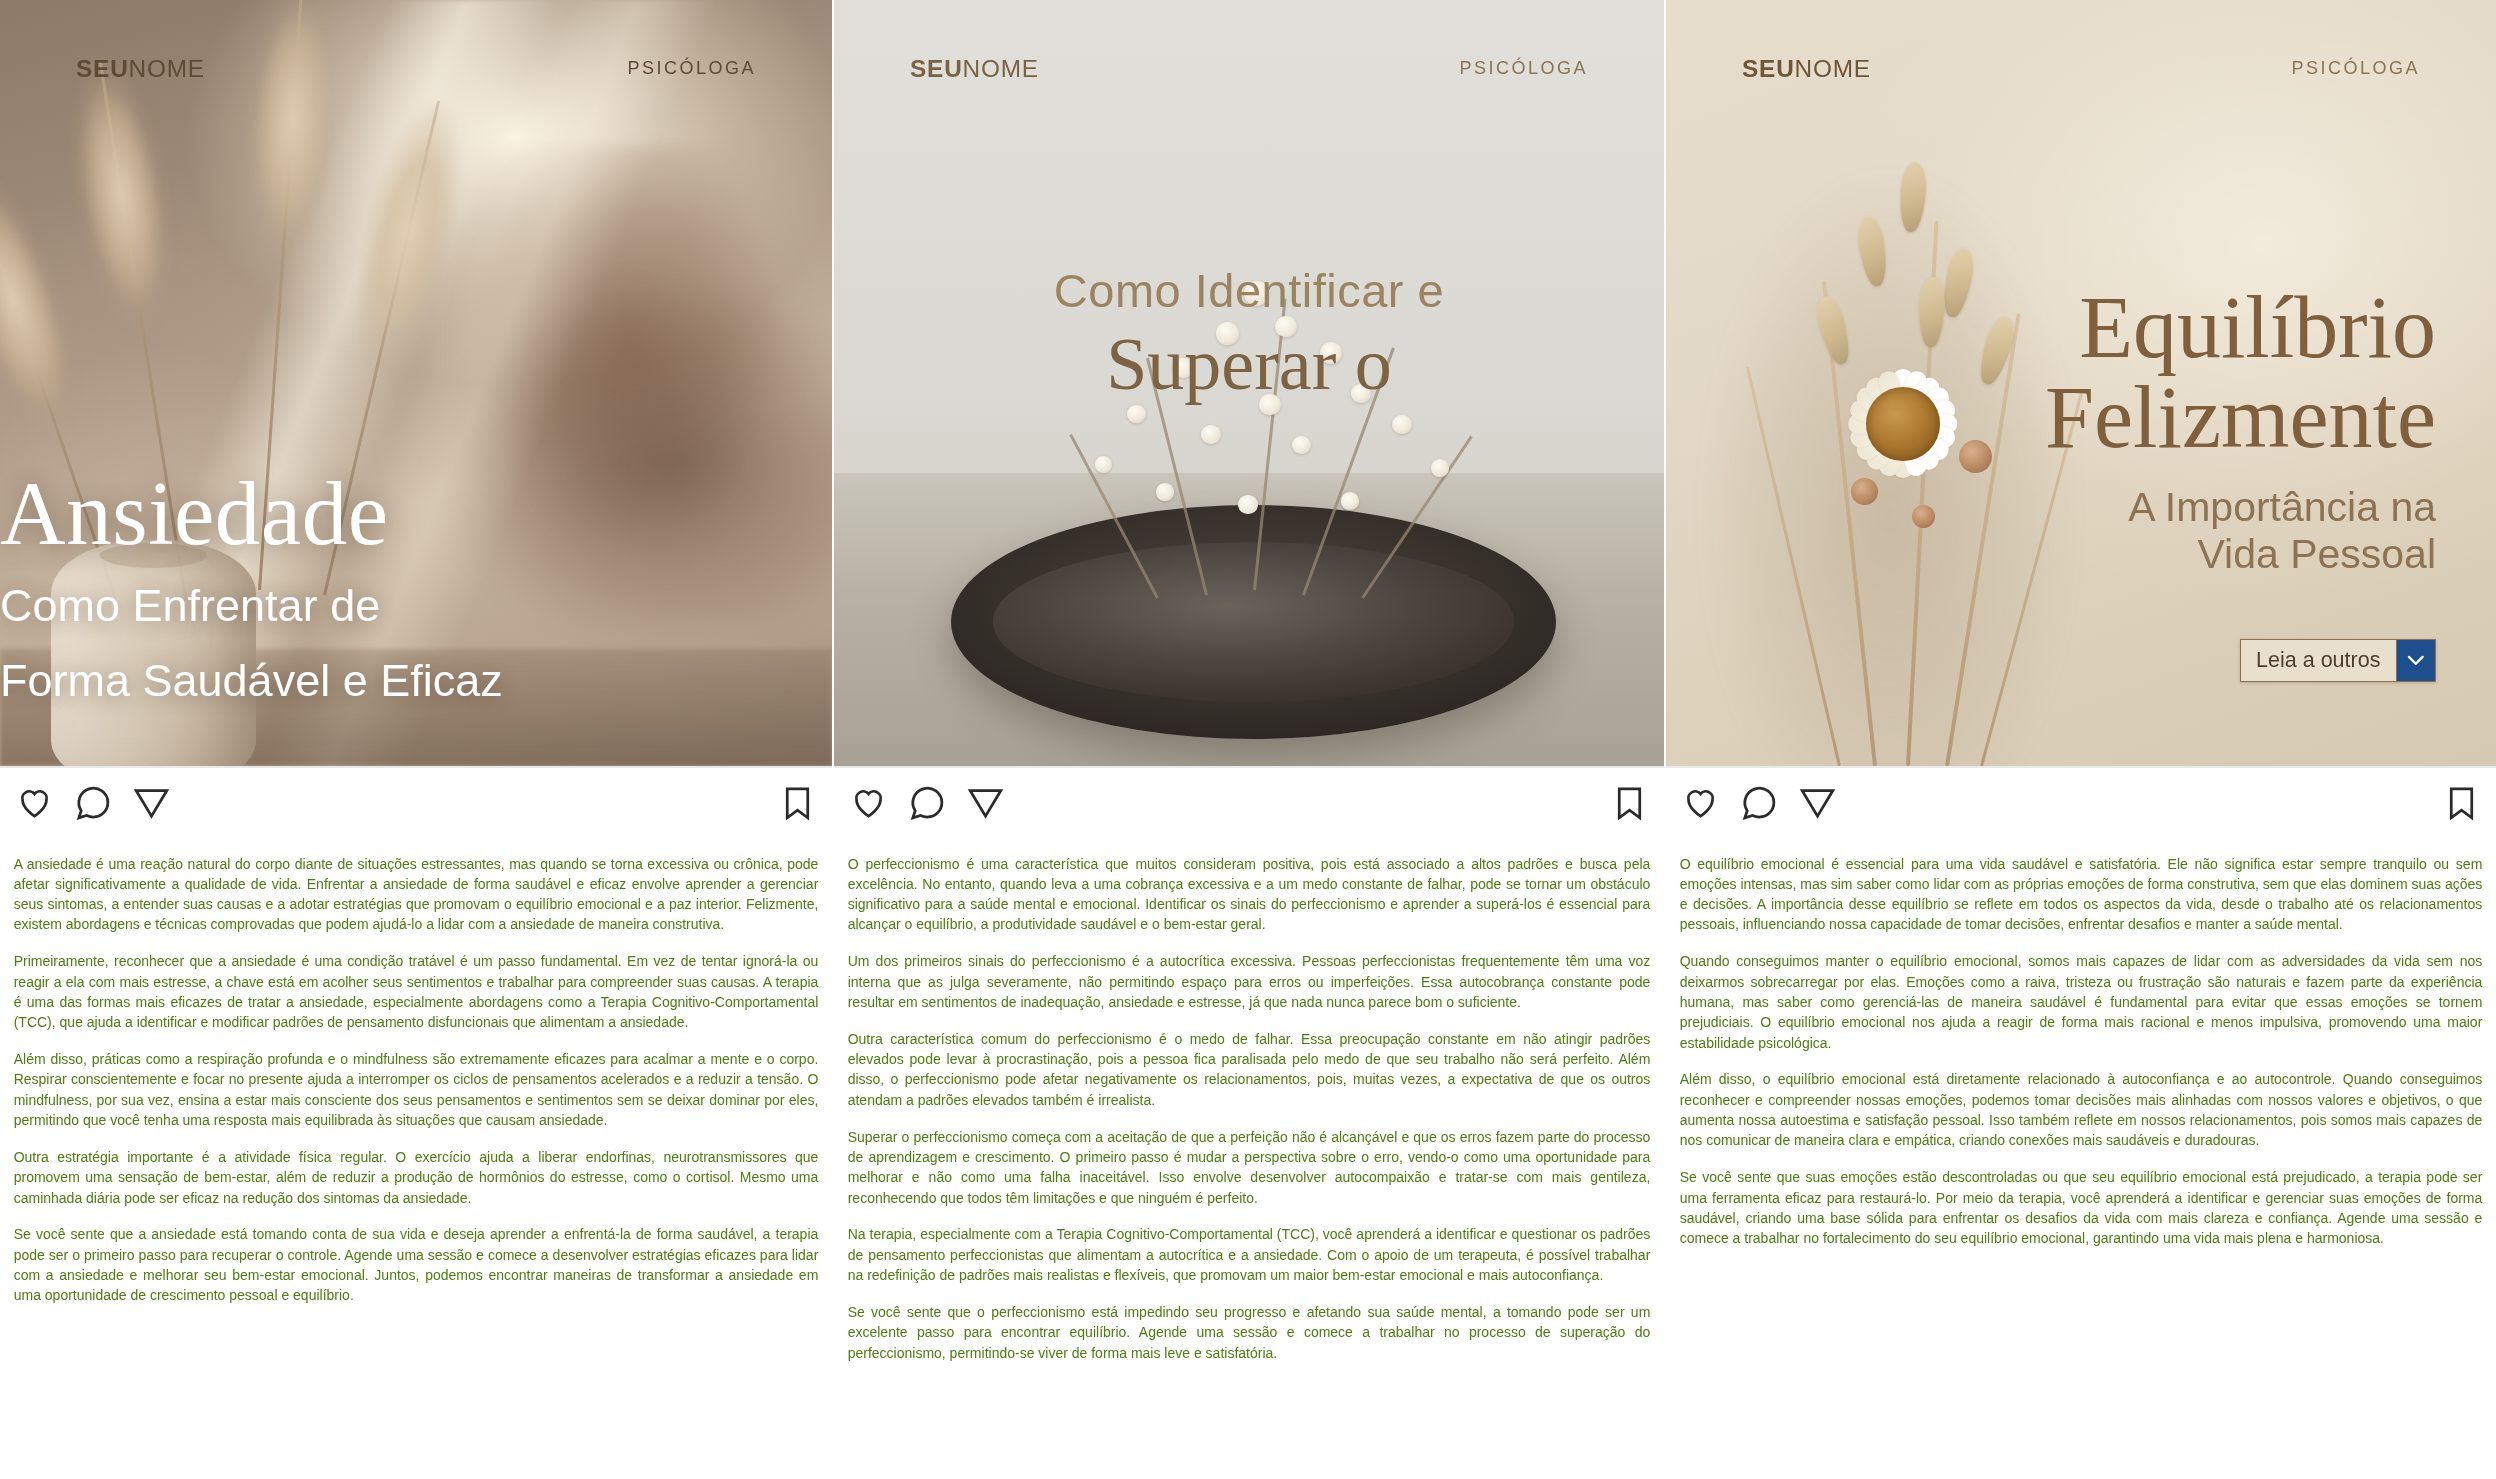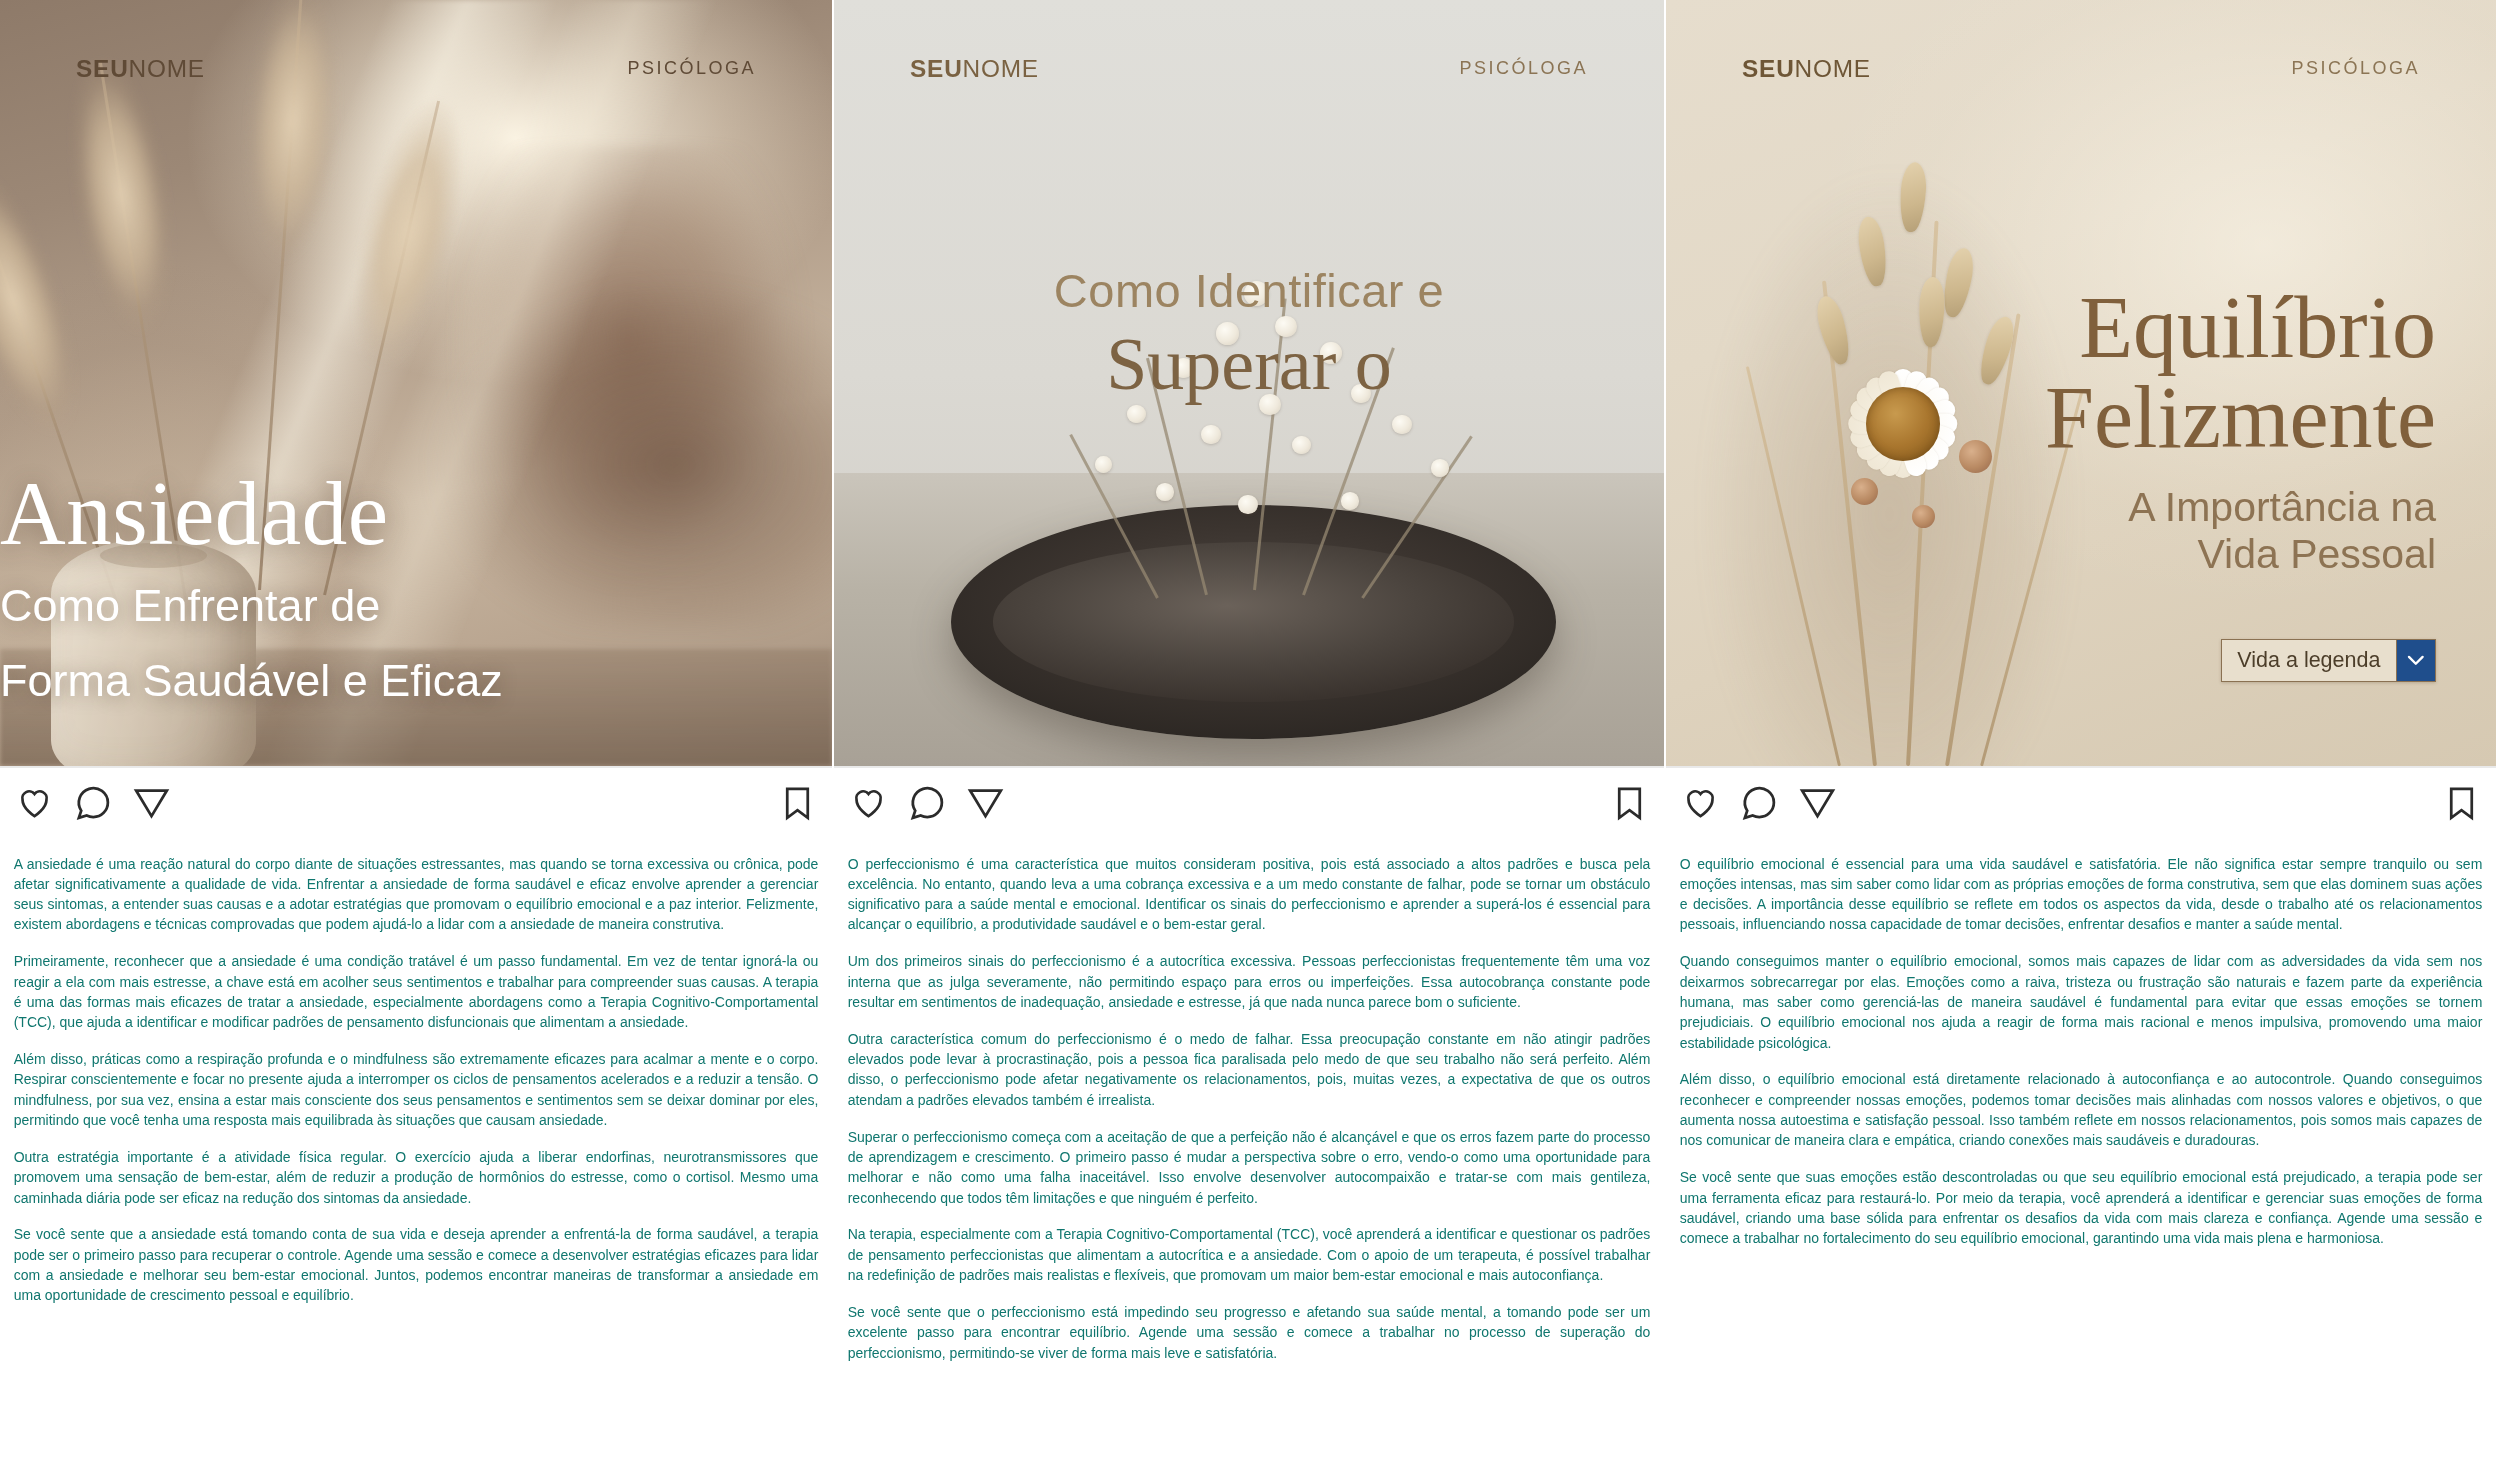--- a/index.html
+++ b/index.html
@@ -368,21 +368,21 @@
   
   .caption {
     flex: 1 1 auto;
     padding: 17.6px 13.7px 9.8px 13.7px;
     overflow: hidden;
   }
   .caption p {
     margin: 0 0 16.6px 0;
     font-size: 14px;
     line-height: 1.45;
-    color: #0f766e;
+    color: #4d7c0f;
     text-align: justify;
   }
   .caption p:last-child { margin-bottom: 0; }
 </style>
 </head>
 <body>
 
 <div class="board">
 
   <div class="post">
@@ -586,21 +586,21 @@
       </div>
 
       <div class="p3-title-wrap">
         <div class="p3-l1">Equilíbrio</div>
         <div class="p3-l2">Felizmente</div>
         <div class="p3-l3">A Importância na</div>
         <div class="p3-l4">Vida Pessoal</div>
       </div>
 
       <div class="legend-dd">
-        <span class="lbl">Vida a legenda</span>
+        <span class="lbl">Leia a outros</span>
         <span class="arrow">
           <svg width="17.6" height="11.7" viewBox="0 0 18 12">
               <path d="M2 2l7 7 7-7" fill="none" stroke="#ffffff" stroke-width="2.4" stroke-linecap="round" stroke-linejoin="round"></path>
             </svg>
         </span>
       </div>
     </div>
 
     <div class="actionbar">
       <div class="actions-left">

